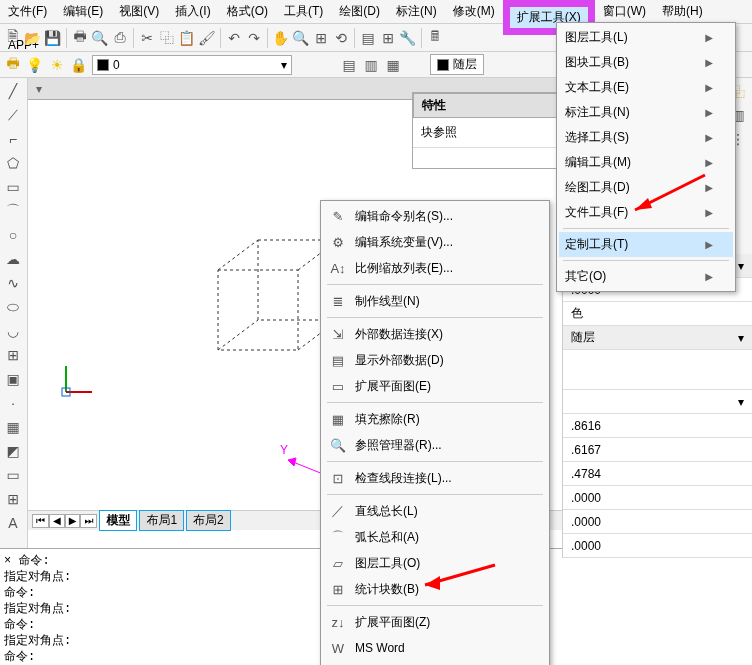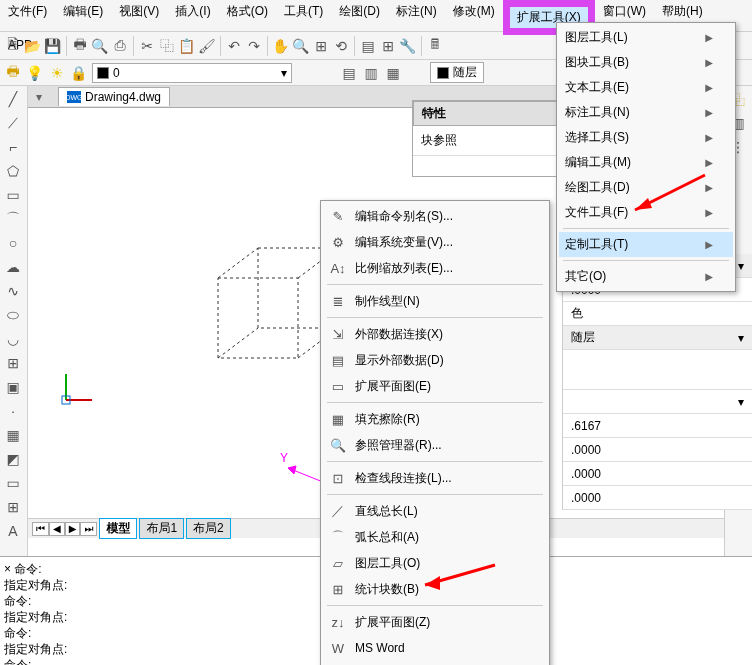--- a/index.html
+++ b/index.html
@@ -1,17 +1,17 @@
 <!DOCTYPE html>
 <html><head>
 <meta charset="utf-8">
 <style>
 * { margin: 0; padding: 0; box-sizing: border-box; font-family: "Microsoft YaHei", SimSun, sans-serif; font-size: 12px; }
 body { background: #f0f0f0; width: 752px; height: 665px; overflow: hidden; position: relative; }
-.menubar { display: flex; background: #f5f5f5; border-bottom: 1px solid #d0d0d0; height: 32px; flex-wrap: wrap; }
+.menubar { display: flex; background: #f5f5f5; border-bottom: 1px solid #d0d0d0; height: 24px; flex-wrap: wrap; }
 .menu-item { padding: 3px 8px; cursor: default; }
 .menu-item.highlighted { background: #cce8ff; border: 7px solid #d946ef; padding: 2px 7px; }
 .toolbar { display: flex; background: #f5f5f5; border-bottom: 1px solid #d0d0d0; height: 28px; align-items: center; padding: 0 4px; gap: 2px; }
 .tb-icon { width: 18px; height: 18px; display: inline-flex; align-items: center; justify-content: center; font-size: 14px; color: #555; }
 .tb-sep { width: 1px; height: 20px; background: #ccc; margin: 0 2px; }
 .toolbar2 { display: flex; background: #f5f5f5; border-bottom: 1px solid #d0d0d0; height: 26px; align-items: center; padding: 0 4px; gap: 4px; }
 .layer-box { display: flex; align-items: center; border: 1px solid #aaa; background: #fff; width: 200px; height: 20px; padding: 0 4px; gap: 4px; }
 .layer-color { width: 12px; height: 12px; background: #000; border: 1px solid #888; }
 .main-area { display: flex; height: 470px; position: relative; }
 .left-tools { width: 28px; background: #f5f5f5; border-right: 1px solid #d0d0d0; display: flex; flex-direction: column; gap: 2px; padding: 2px; }
@@ -23,21 +23,21 @@
 .canvas { background: #fff; height: 410px; position: relative; }
 .canvas .cube { position: absolute; left: 170px; top: 130px; }
 .canvas .z-axis { position: absolute; left: 250px; top: 310px; color: magenta; }
 .canvas .ucs { position: absolute; left: 30px; top: 260px; }
 .bottom-tabs { display: flex; background: #f0f0f0; height: 20px; align-items: center; padding: 0 4px; border-top: 1px solid #ccc; }
 .bt-nav { display: flex; gap: 0; }
 .bt-nav span { border: 1px solid #aaa; padding: 0 3px; font-size: 10px; background: #fff; }
 .bt-tab { padding: 1px 6px; border: 1px solid #0ea5e9; background: #e0e0e0; margin-left: 2px; }
 .bt-tab.active { background: #fff; font-weight: bold; }
 .cmd-area { background: #fff; border-top: 1px solid #aaa; height: 119px; padding: 4px; font-family: SimSun; font-size: 13px; overflow: hidden; }
-.cmd-line { line-height: 16px; }
+.cmd-line { line-height: 16px; font-family: Liberation Mono, monospace; }
 .prop-header { background: #e0e0e0; border: 1px solid #aaa; padding: 3px 8px; font-weight: bold; }
 .dropdown-menu { position: absolute; background: #f8f8f8; border: 1px solid #999; box-shadow: 2px 2px 5px rgba(0,0,0,0.3); padding: 2px; z-index: 100; }
 .dm-item { display: flex; align-items: center; padding: 4px 20px 4px 6px; gap: 8px; cursor: default; white-space: nowrap; }
 .dm-item:hover, .dm-item.hl { background: #cce8ff; }
 .dm-icon { width: 18px; height: 18px; display: flex; align-items: center; justify-content: center; font-size: 13px; color: #555; }
 .dm-sep { height: 1px; background: #ccc; margin: 3px 4px; }
 .dm-arrow { margin-left: auto; font-size: 10px; color: #666; }
 .submenu1 { left: 556px; top: 22px; width: 180px; }
 .submenu2 { left: 320px; top: 200px; width: 230px; }
 .arrow-red { position: absolute; z-index: 200; }
@@ -132,24 +132,20 @@
     <span class="lt-icon">·</span>
     <span class="lt-icon">▦</span>
     <span class="lt-icon">◩</span>
     <span class="lt-icon">▭</span>
     <span class="lt-icon">⊞</span>
     <span class="lt-icon">A</span>
   </div>
   <div class="doc-area">
     <div class="doc-tab">
       <span style="position:absolute;left:8px;color:#666">▾</span>
-      <div class="doc-tab-item">
-        <span class="dwg-icon">DWG</span>
-        <span>Drawing4.dwg</span>
-      </div>
       <span style="margin-left:auto;padding:0 4px;color:#666">◀▶</span>
     </div>
     <div class="canvas">
 
       <svg class="cube" width="160" height="150">
         <g stroke="#333" stroke-width="1" stroke-dasharray="3,3" fill="none">
           <path d="M20,40 L100,40 L100,120 L20,120 Z"></path>
           <path d="M60,10 L140,10 L140,90 L60,90 Z"></path>
           <path d="M20,40 L60,10 M100,40 L140,10 M100,120 L140,90 M20,120 L60,90"></path>
         </g>
@@ -199,40 +195,42 @@
 <div class="cmd-area">
   <div class="cmd-line">× 命令:</div>
   <div class="cmd-line">指定对角点:</div>
   <div class="cmd-line">命令:</div>
   <div class="cmd-line">指定对角点:</div>
   <div class="cmd-line">命令:</div>
   <div class="cmd-line">指定对角点:</div>
   <div class="cmd-line">命令:</div>
 </div>
 
-<div style="position:absolute;right:190px;top:100px;width:150px;background:#fff;border:1px solid #aaa;z-index:5">
+<div style="position:absolute;right:190px;top:92px;width:150px;background:#fff;border:1px solid #aaa;z-index:5">
   <div class="prop-header">特性</div>
   <div style="padding:6px 8px;border-bottom:1px solid #ddd">块参照</div>
   <div style="height:20px"></div>
 </div>
 
 <div class="prop-grid">
   <div class="pg-row header">
       <span>随层</span>
       <span style="margin-left:auto">▾</span>
     </div>
   <div class="pg-row">.0000</div>
   <div class="pg-row">色</div>
   <div class="pg-row header">
       <span>随层</span>
       <span style="margin-left:auto">▾</span>
     </div>
   <div class="pg-row" style="height:40px"></div>
   <div class="pg-row" style="justify-content:flex-end">▾</div>
+  <div class="pg-row">.8616</div>
   <div class="pg-row">.6167</div>
+  <div class="pg-row">.4784</div>
   <div class="pg-row">.0000</div>
   <div class="pg-row">.0000</div>
   <div class="pg-row">.0000</div>
 </div>
 
 <div class="dropdown-menu submenu1">
   <div class="dm-item">
       <span>图层工具(L)</span>
       <span class="dm-arrow">▶</span>
     </div>

